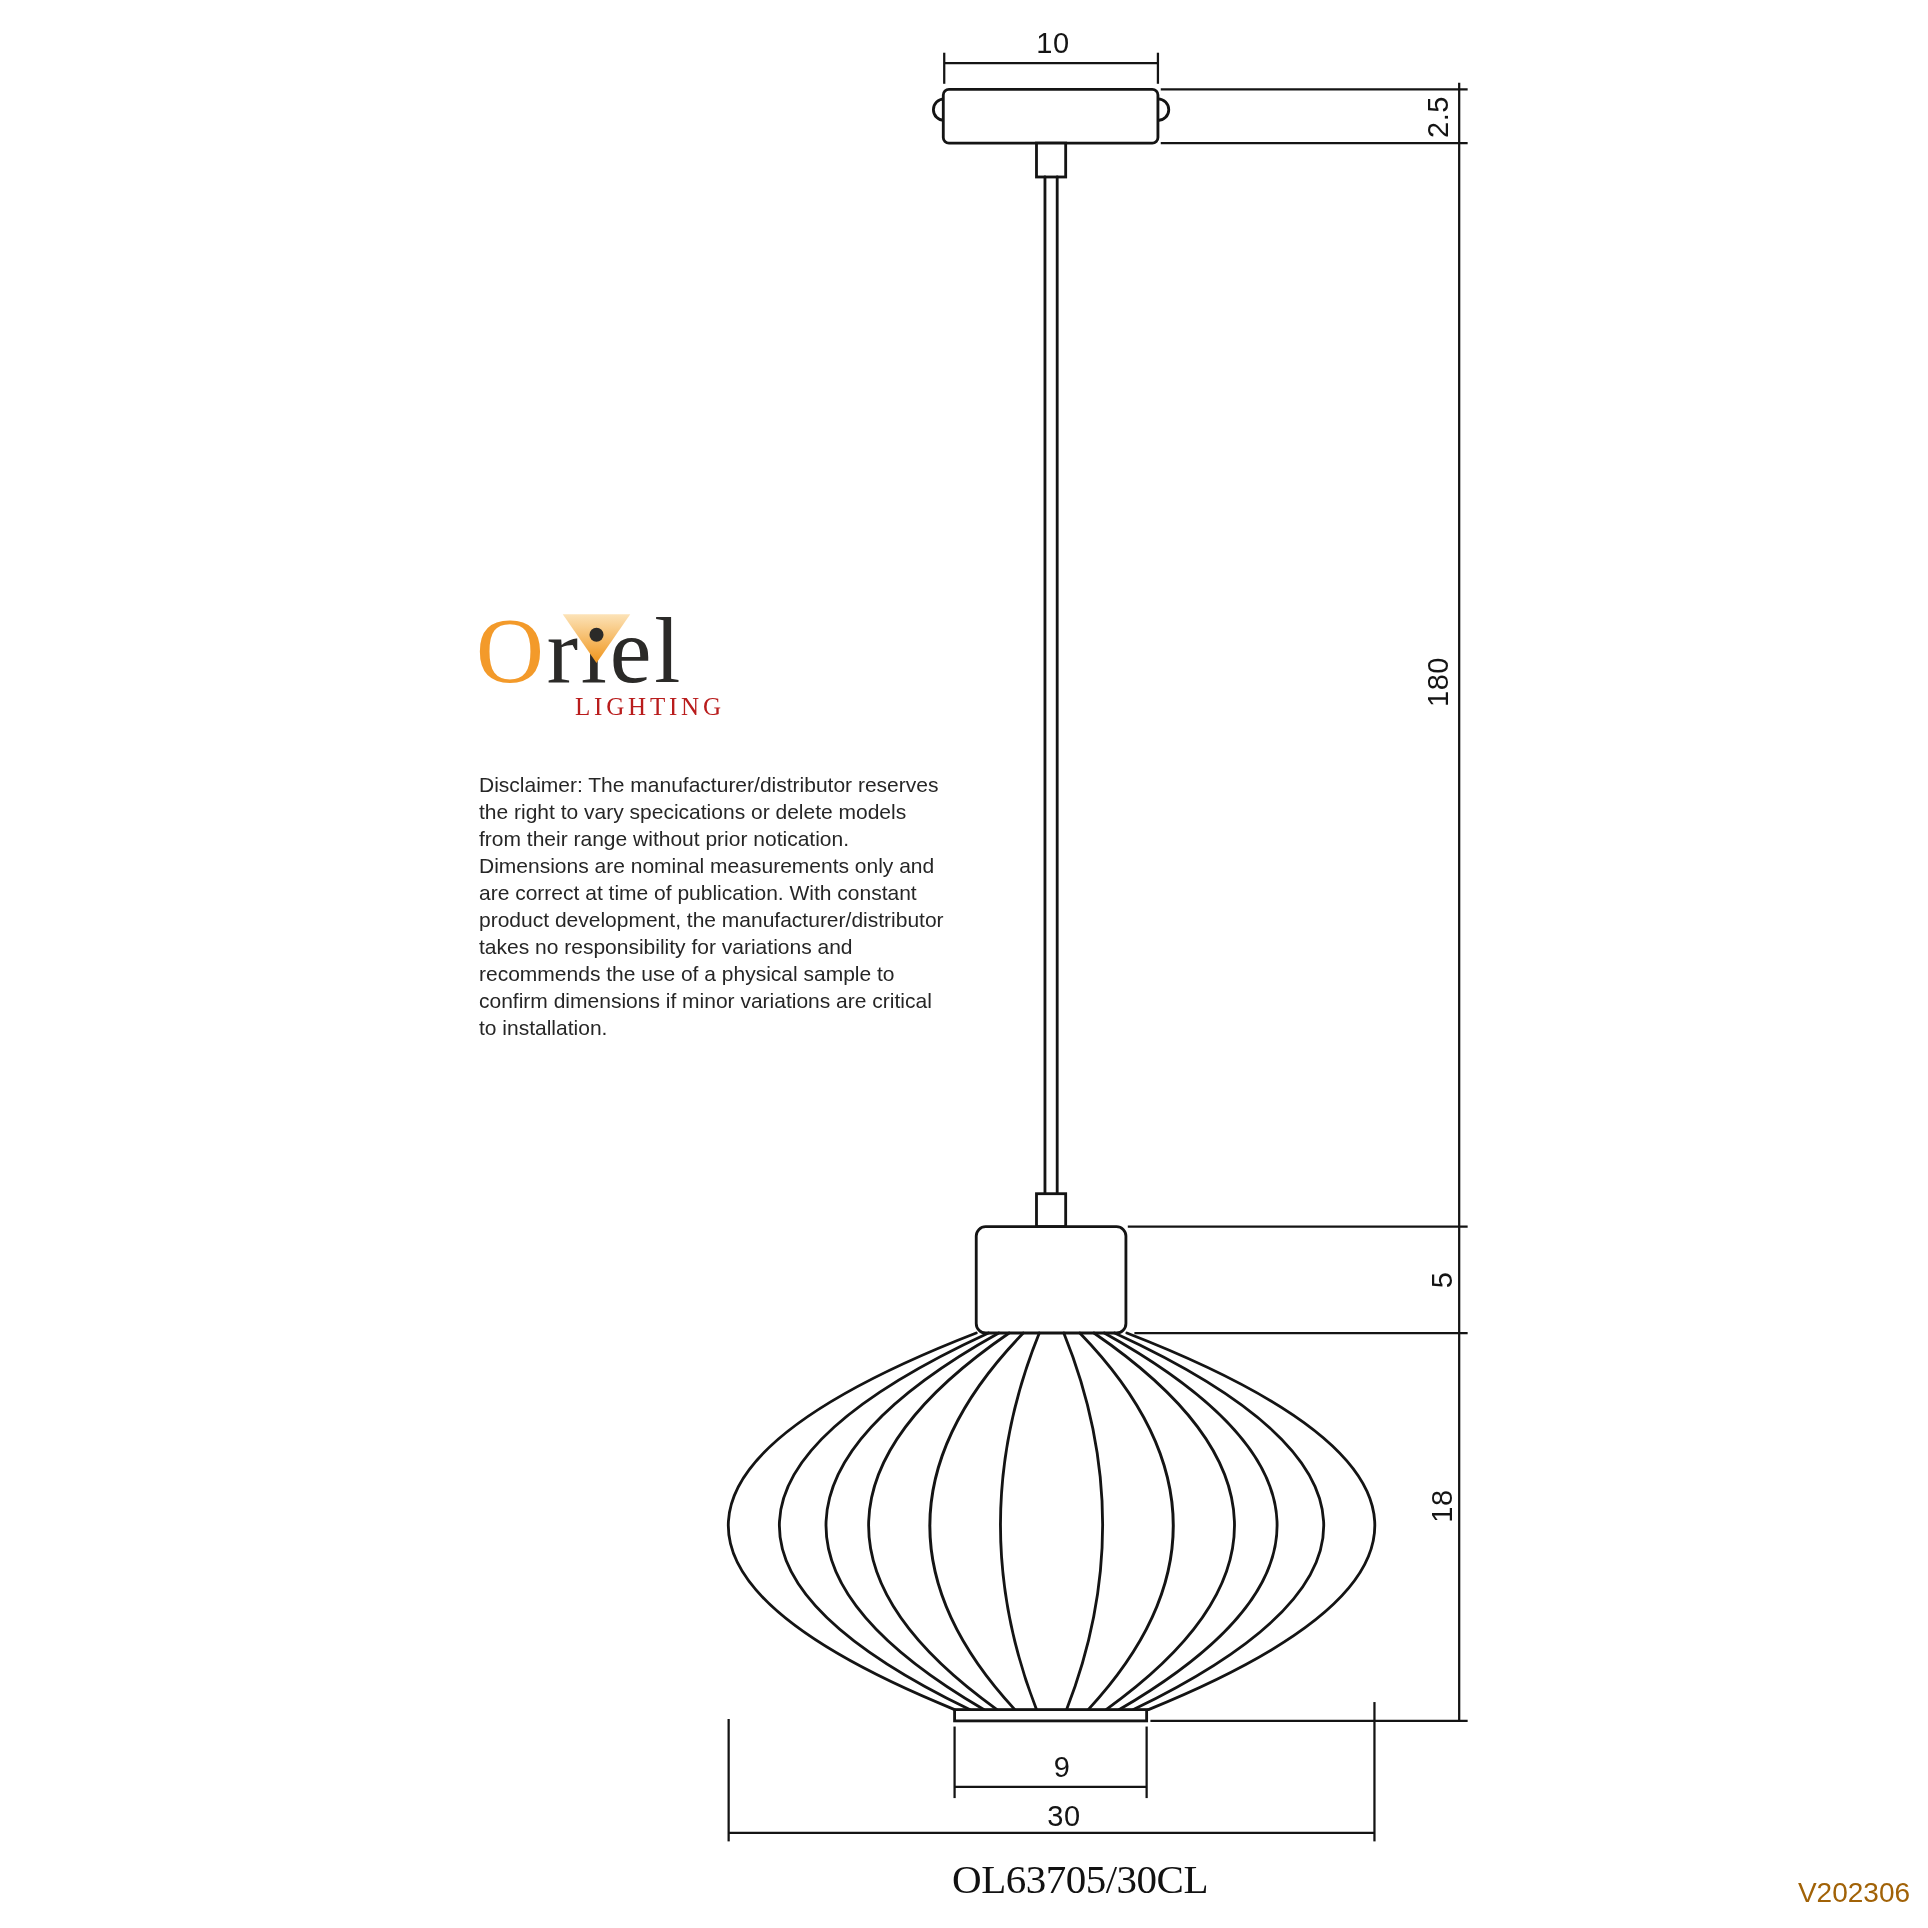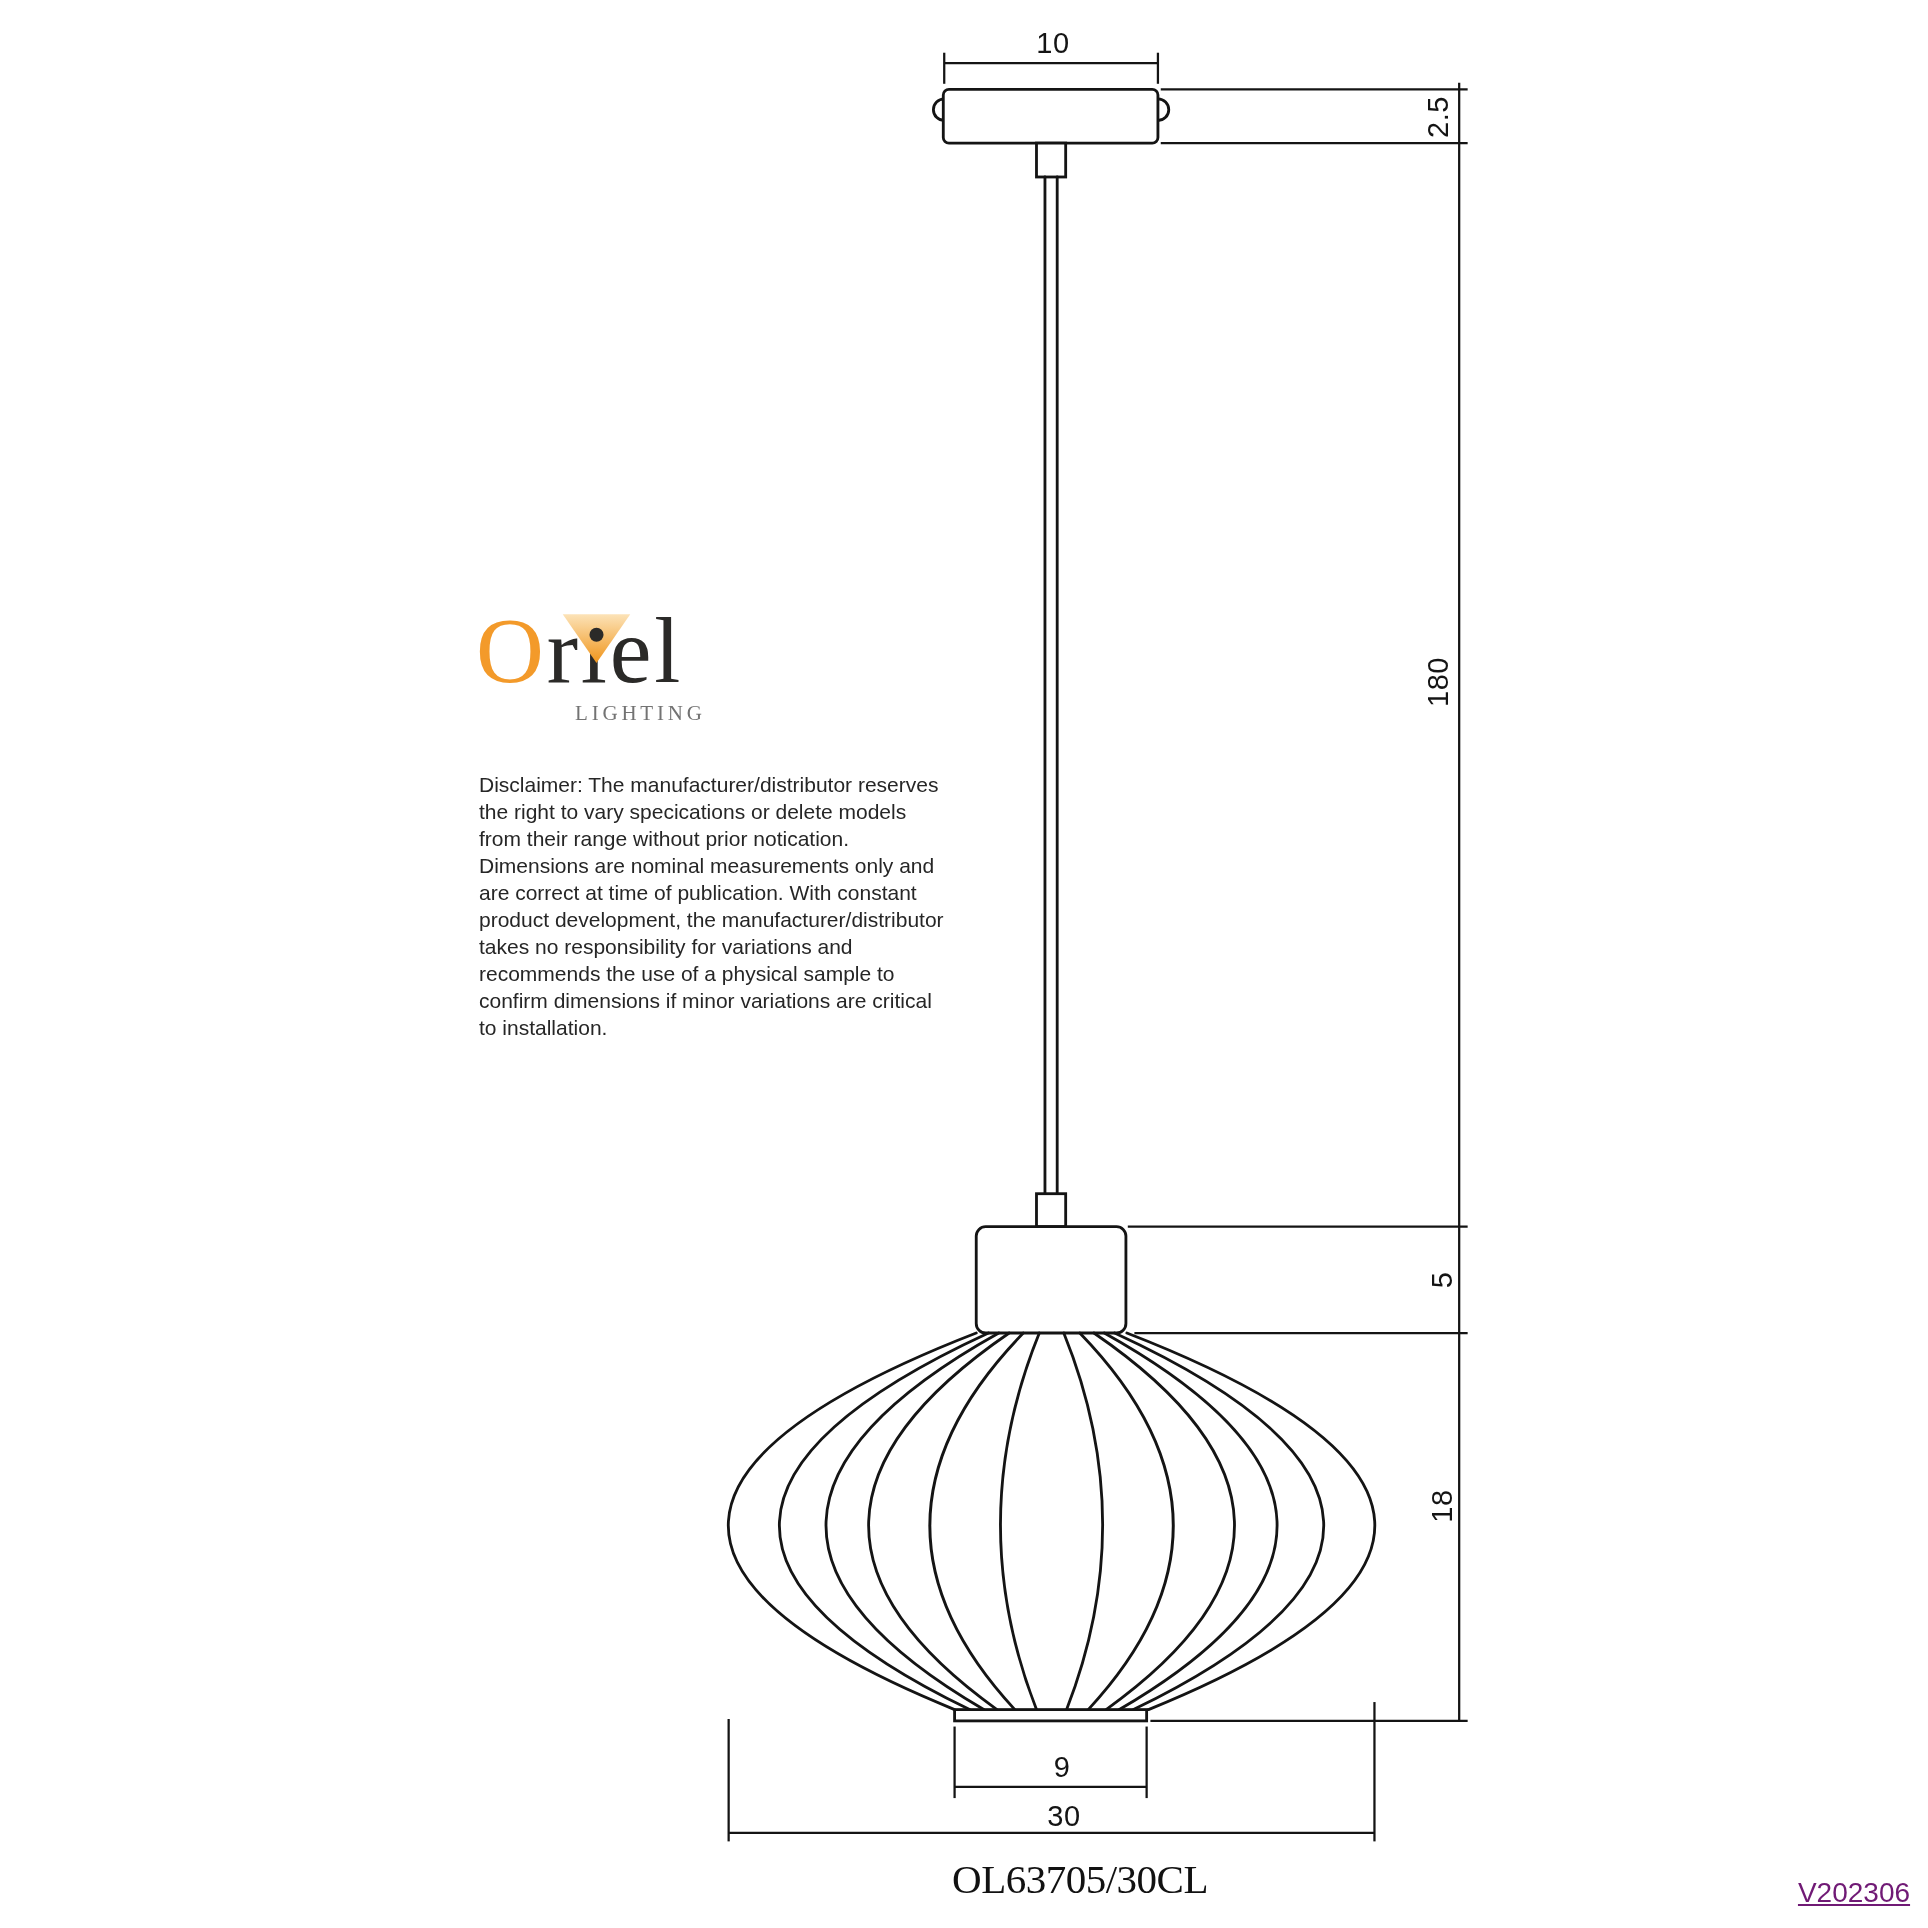--- a/index.html
+++ b/index.html
@@ -27,39 +27,38 @@
     position:absolute;
     font-size:41px;
     color:#111111;
     letter-spacing:-0.5px;
     transform:translate(-50%,-50%);
     white-space:nowrap;
   }
   .version{
     position:absolute;
     font-size:28px;
-    color:#701a75;
+    color:#a16207;
     transform:translate(-50%,-50%);
     white-space:nowrap;
-    text-decoration:underline;
   }
 
   .logo{position:absolute;left:476px;top:603px;width:264px;height:141px;}
   .logo .brand{
     position:absolute;left:0;top:0;
     font-family:"Liberation Serif", serif;
     font-size:94px;line-height:94px;
     color:#2b2a28;letter-spacing:2.8px;
   }
   .logo .brand .o{color:#f39a2a;}
   .logo .cone{position:absolute;left:83px;top:9.4px;z-index:2;}
   .logo .sub{
-    position:absolute;left:99px;top:98px;
+    position:absolute;left:99px;top:90px;
     font-family:"Liberation Serif", serif;
-    font-size:21px;letter-spacing:3.8px;color:#737373;
+    font-size:25px;letter-spacing:3.8px;color:#b91c1c;
   }
 
   .disclaimer{
     position:absolute;left:479px;top:763px;width:508px;
     font-size:21px;line-height:27px;color:#262626;
     white-space:pre-line;
     margin-top:8px;
   }
 </style>
 </head>

